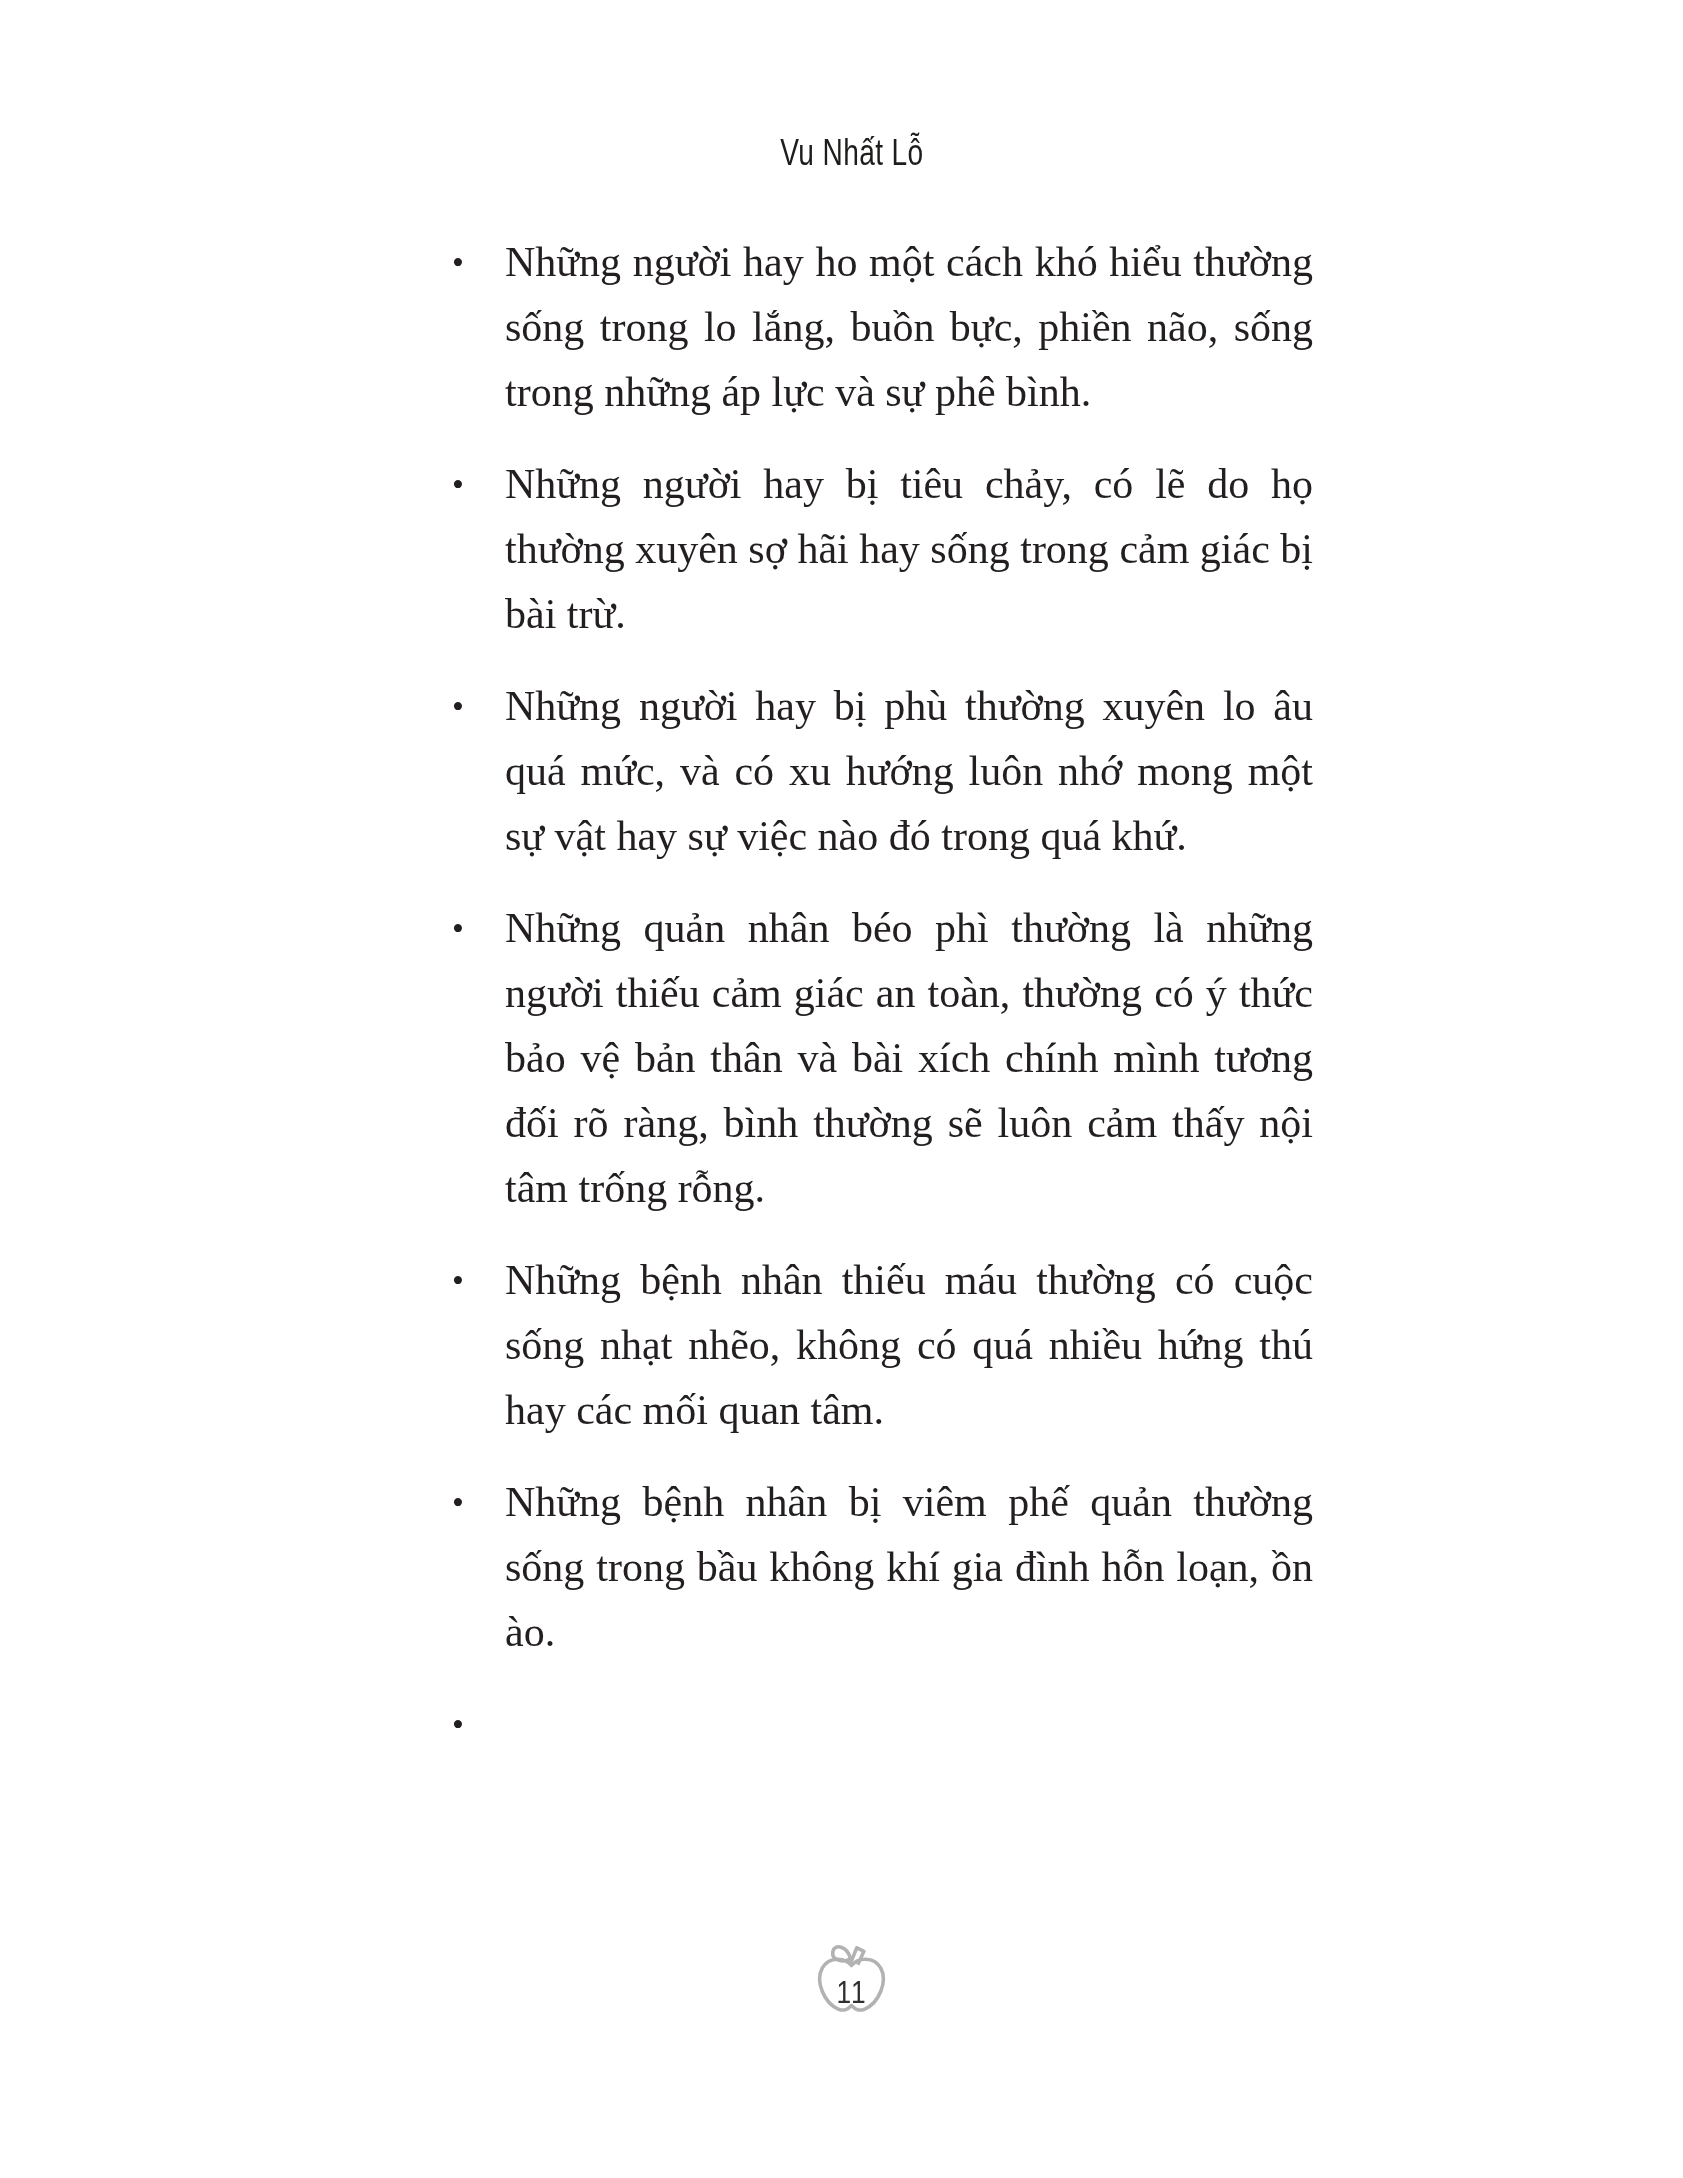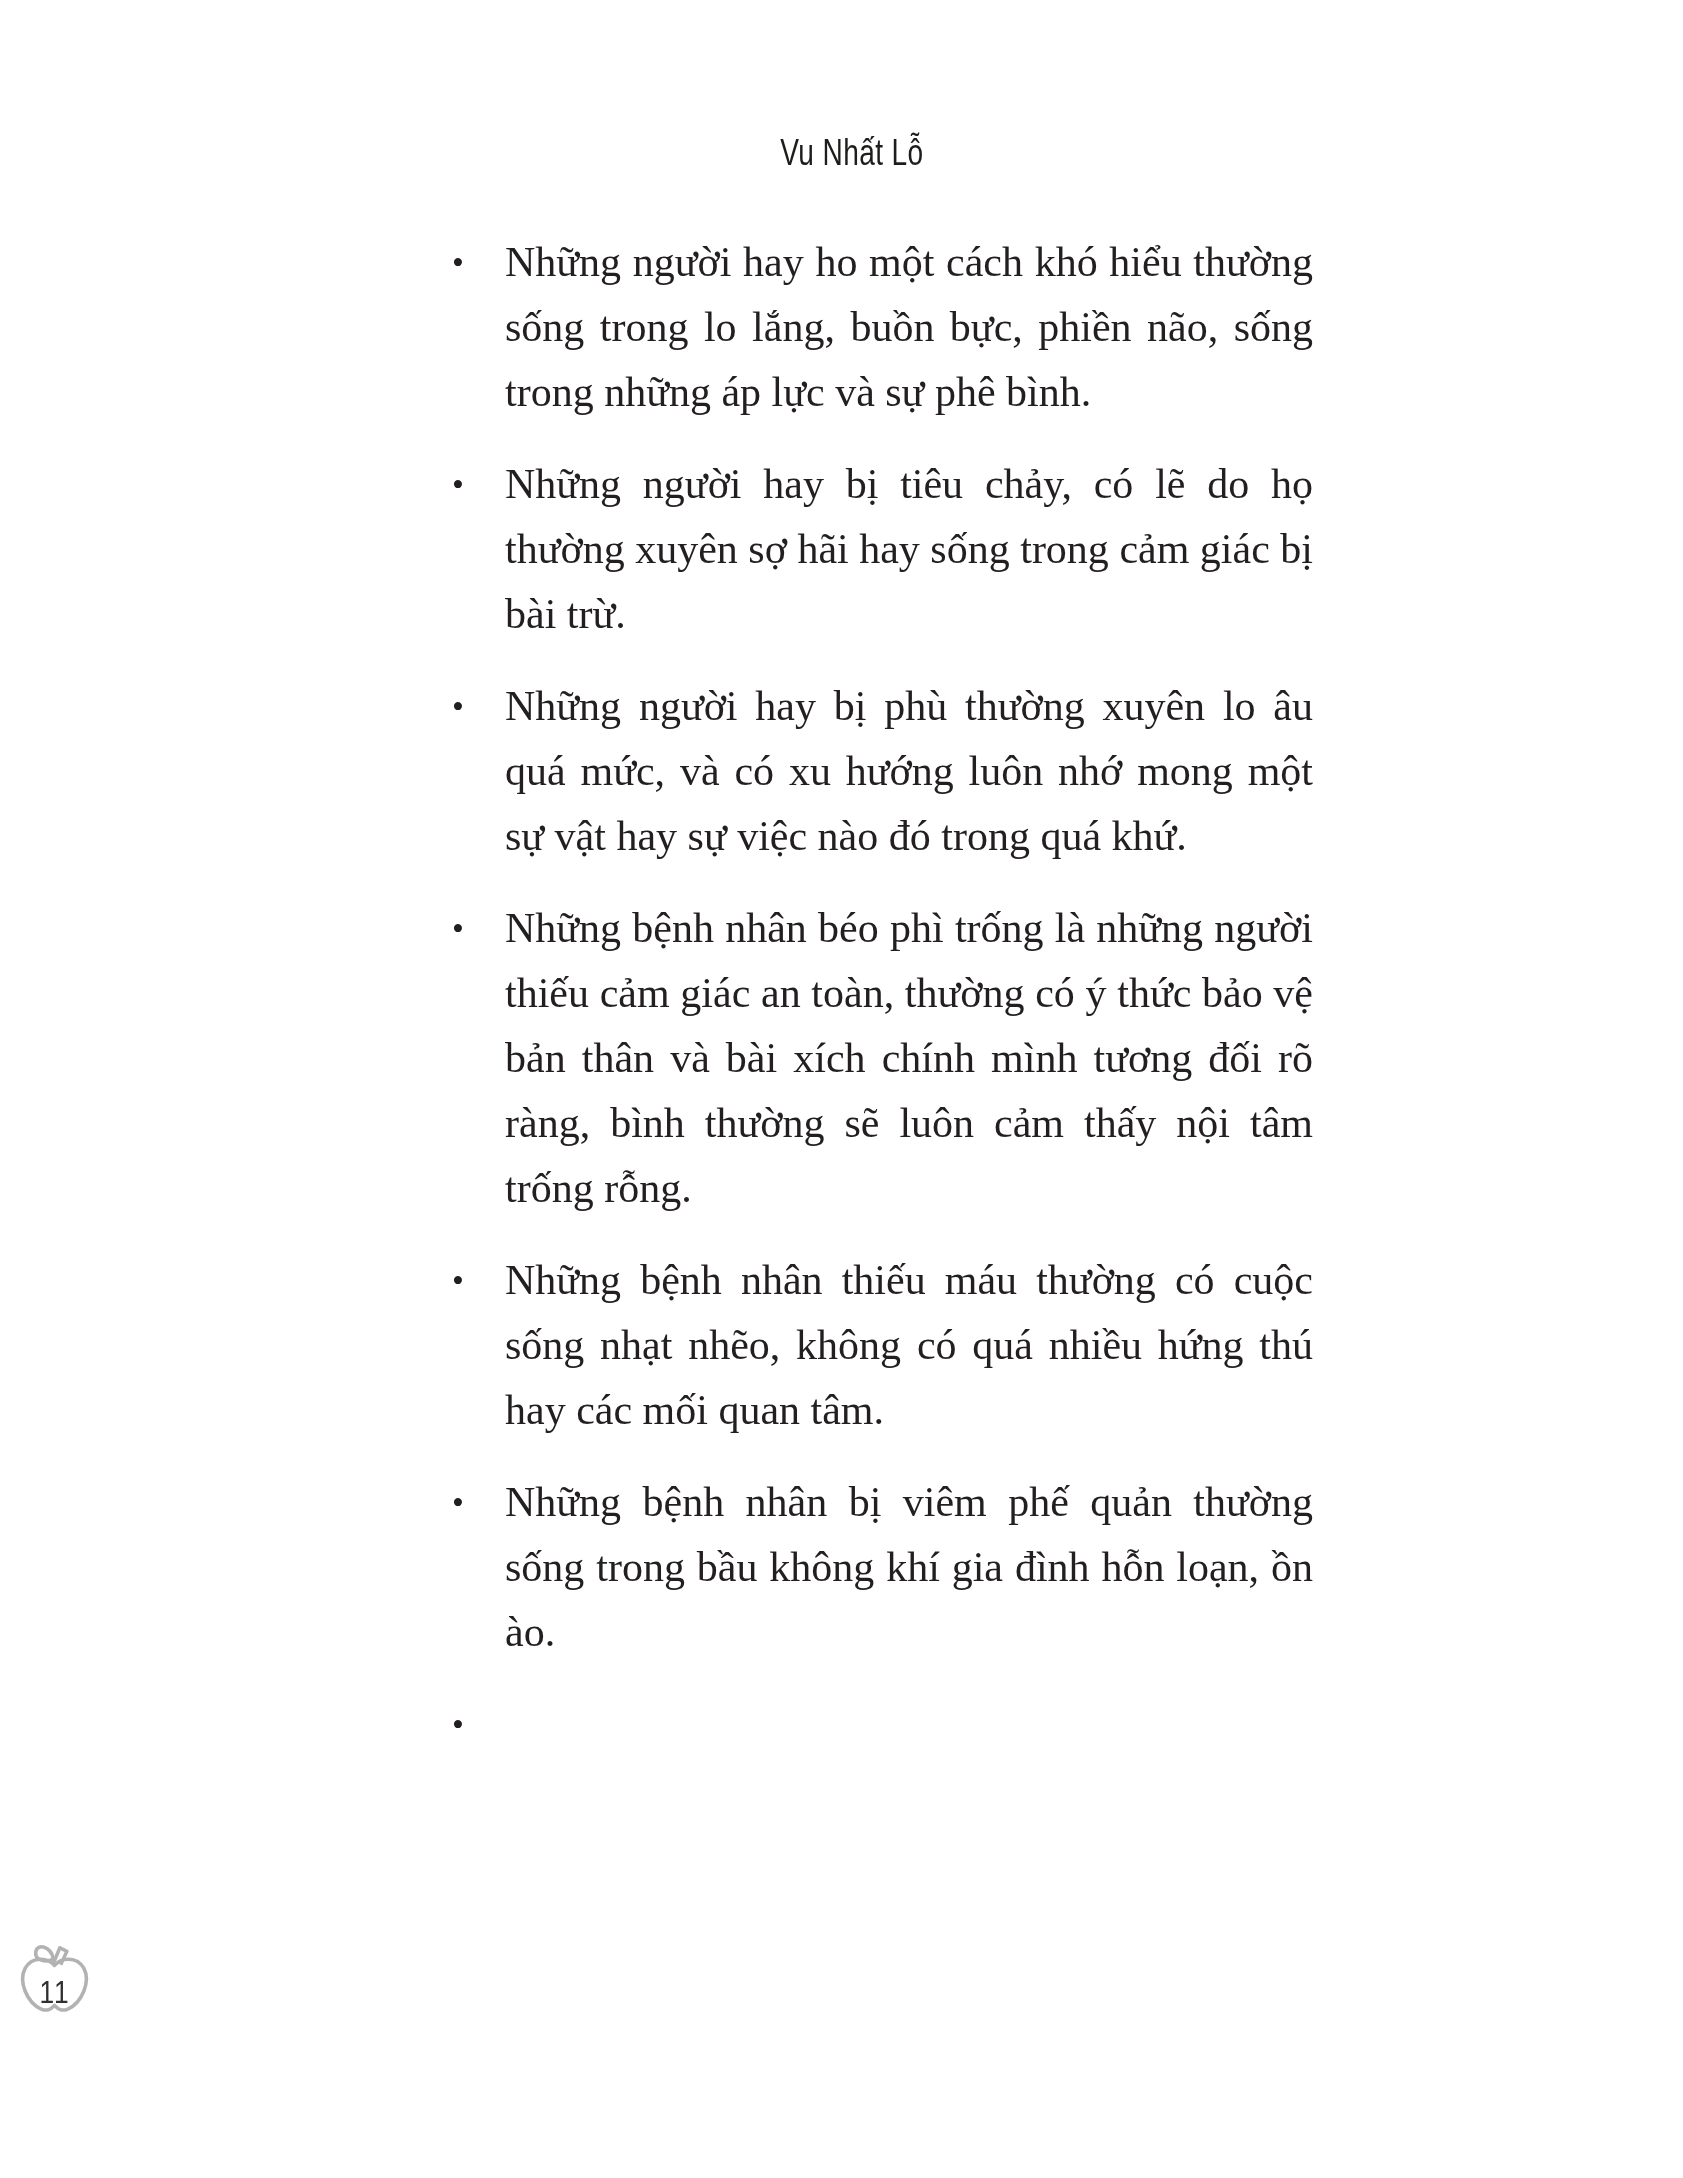--- a/index.html
+++ b/index.html
@@ -62,21 +62,21 @@
     font-size: 34px;
     line-height: 65px;
     color: var(--text-color);
   }
   .footer {
     position: absolute;
     top: 1938px;
     left: 0;
     width: 1683px;
     display: flex;
-    justify-content: flex-start;
+    justify-content: center;
   }
   .apple-wrap {
     position: relative;
     width: 89px;
     height: 87px;
     transform: translateX(10px);
   }
   .apple-wrap svg {
     position: absolute;
     inset: 0;
@@ -112,21 +112,21 @@
     <li>
       <span class="marker">•</span>
       <span>Những người hay bị tiêu chảy, có lẽ do họ thường xuyên sợ hãi hay sống trong cảm giác bị bài trừ.</span>
     </li>
     <li>
       <span class="marker">•</span>
       <span>Những người hay bị phù thường xuyên lo âu quá mức, và có xu hướng luôn nhớ mong một sự vật hay sự việc nào đó trong quá khứ.</span>
     </li>
     <li class="gap-large">
       <span class="marker">•</span>
-      <span>Những bệnh nhân béo phì trống là những người thiếu cảm giác an toàn, thường có ý thức bảo vệ bản thân và bài xích chính mình tương đối rõ ràng, bình thường sẽ luôn cảm thấy nội tâm trống rỗng.</span>
+      <span>Những quản nhân béo phì thường là những người thiếu cảm giác an toàn, thường có ý thức bảo vệ bản thân và bài xích chính mình tương đối rõ ràng, bình thường sẽ luôn cảm thấy nội tâm trống rỗng.</span>
     </li>
     <li>
       <span class="marker">•</span>
       <span>Những bệnh nhân thiếu máu thường có cuộc sống nhạt nhẽo, không có quá nhiều hứng thú hay các mối quan tâm.</span>
     </li>
     <li>
       <span class="marker">•</span>
       <span>Những bệnh nhân bị viêm phế quản thường sống trong bầu không khí gia đình hỗn loạn, ồn ào.</span>
     </li>
     <li>

